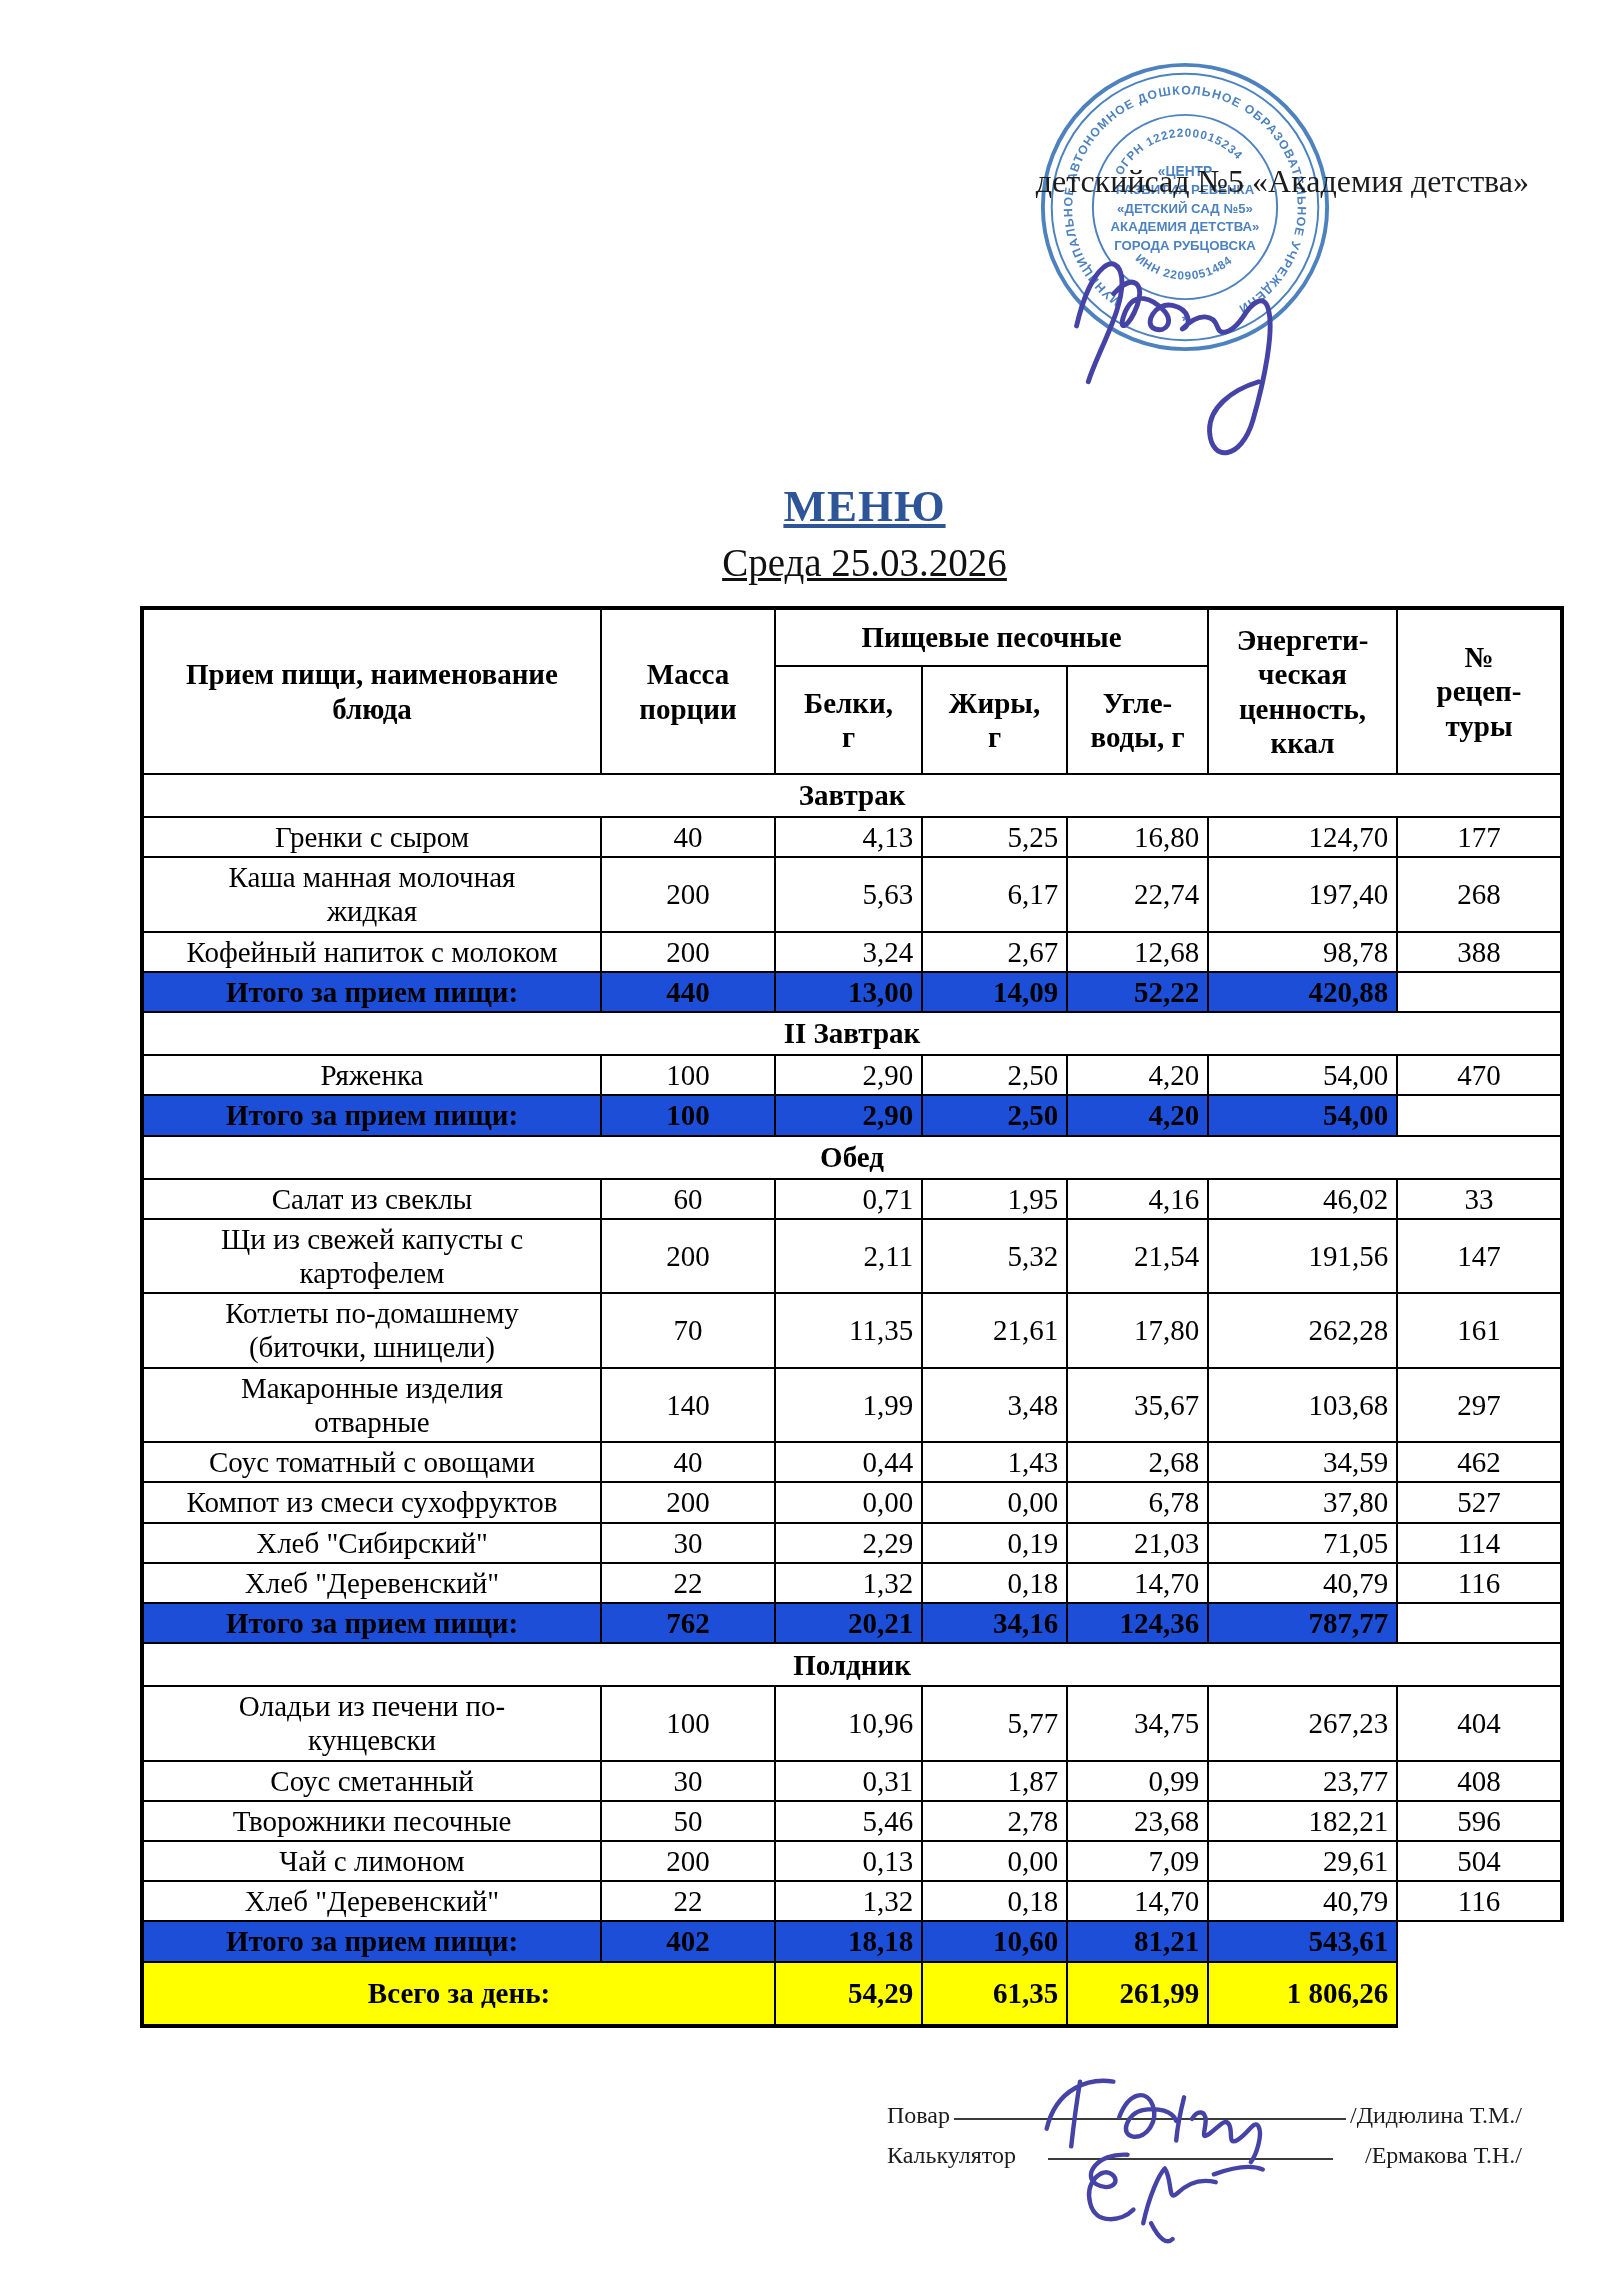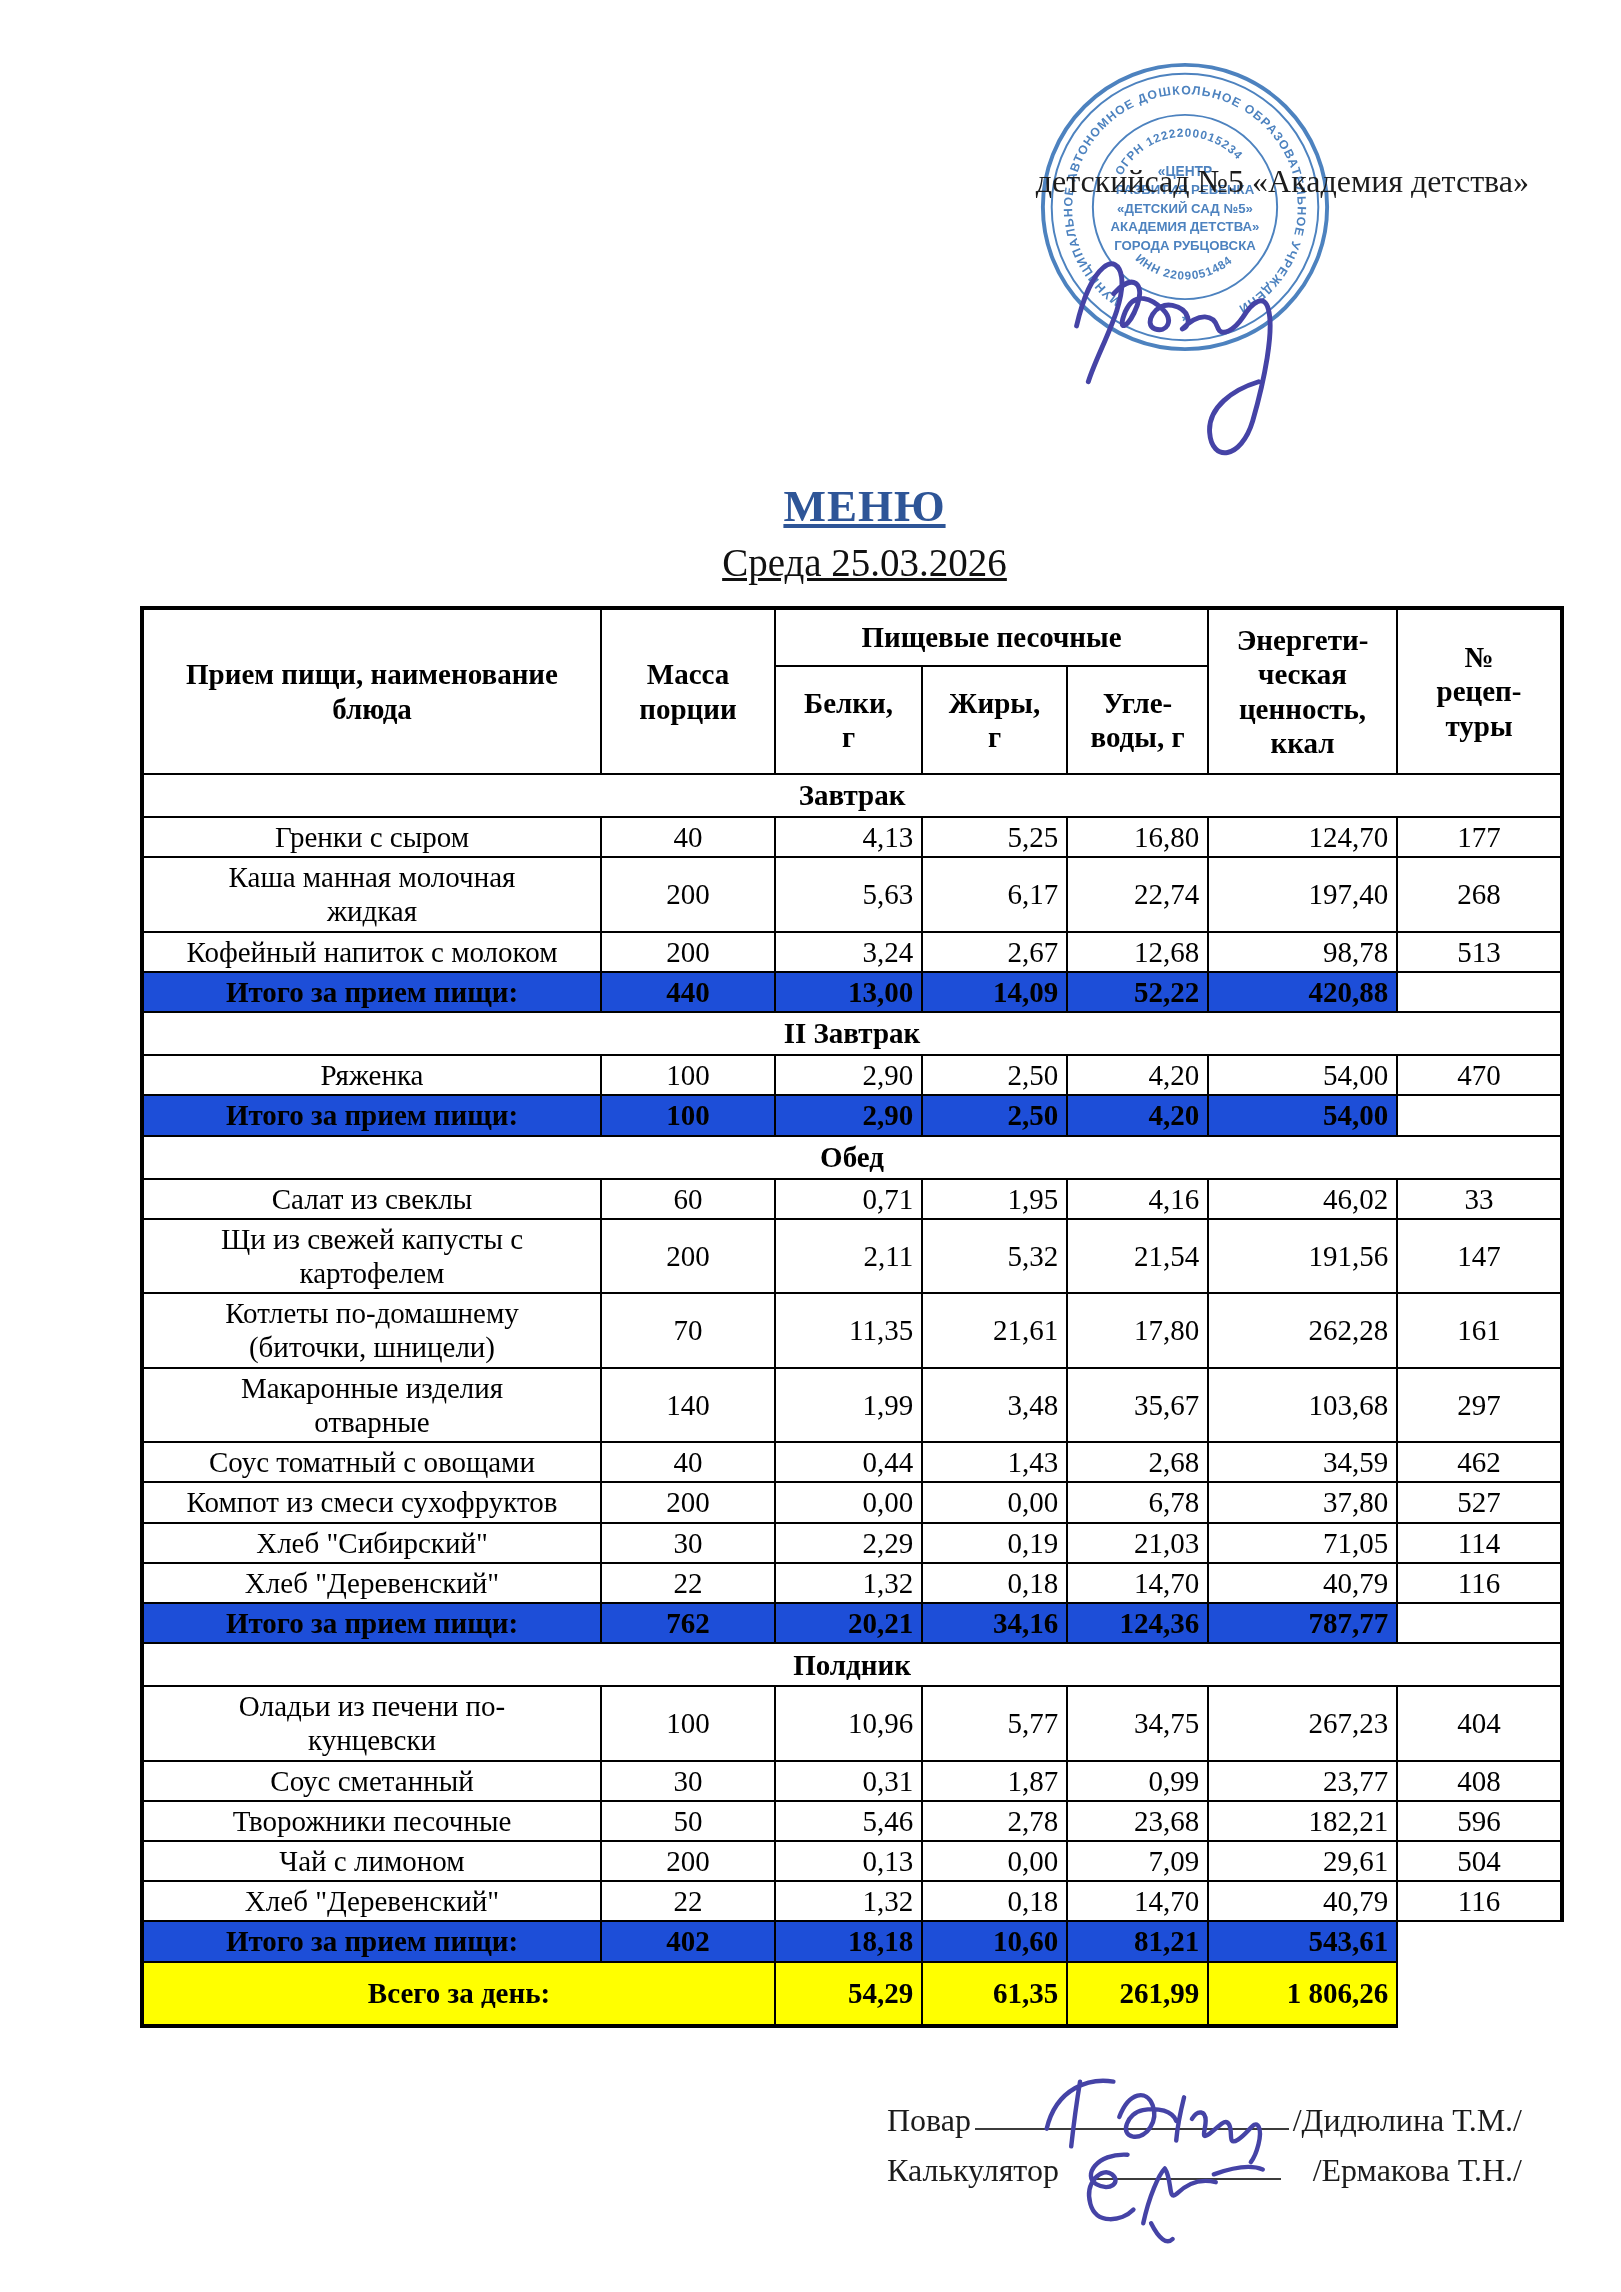--- a/index.html
+++ b/index.html
@@ -41,21 +41,21 @@
   .c-name { text-align:center; padding-left:11.8px; white-space:pre-line;margin-top:48px; }
   .c-mass { text-align:center; }
   .c-num  { text-align:right; padding-right:23.5px; }
   .c-recipe { text-align:center; }
   .r-section td { font-weight:bold; text-align:center; height:39px; padding:1px 0; }
   .r-total td { background:#1d4ed8; font-weight:bold; }
   .r-total td.c-recipe { background:#fff; }
   .r-grand td { background:#ffff00; font-weight:bold; padding-top:13.7px; padding-bottom:13.7px; }
 
   
-  .footer { position:absolute; left:887px; top:2102px; width:635px; font-size:32px; color:#1c1c1c; z-index:2; }
+  .footer { position:absolute; left:887px; top:2102px; width:635px; font-size:24px; color:#1c1c1c; z-index:2; }
   .sig-row { display:flex; align-items:flex-end; }
   .sig-row + .sig-row { margin-top:12.7px;gap:28px; }
   .u-line { flex:1; height:0; border-bottom:2px solid #3c3c3c; margin:0 3.9px 8.8px 3.9px; }
   .sig-row span { white-space:nowrap; }
 </style>
 </head>
 <body>
 
 <div class="page">
 
@@ -162,21 +162,21 @@
           <td class="c-num">197,40</td>
           <td class="c-recipe br">268</td>
         </tr>
         <tr class="r-dish">
           <td class="c-name bl">Кофейный напиток с молоком</td>
           <td class="c-mass">200</td>
           <td class="c-num">3,24</td>
           <td class="c-num">2,67</td>
           <td class="c-num">12,68</td>
           <td class="c-num">98,78</td>
-          <td class="c-recipe br">513</td>
+          <td class="c-recipe br">388</td>
         </tr>
         <tr class="r-total">
           <td class="c-name bl">Итого за прием пищи:</td>
           <td class="c-mass">440</td>
           <td class="c-num">13,00</td>
           <td class="c-num">14,09</td>
           <td class="c-num">52,22</td>
           <td class="c-num">420,88</td>
           <td class="c-recipe br"></td>
         </tr>

